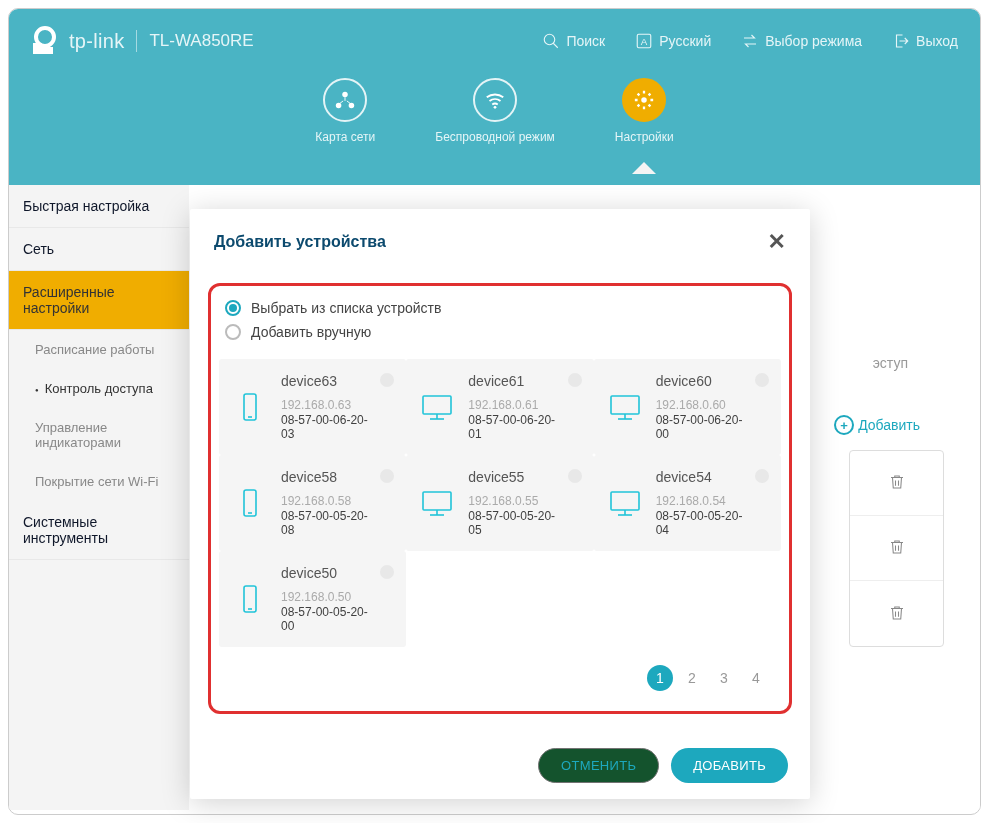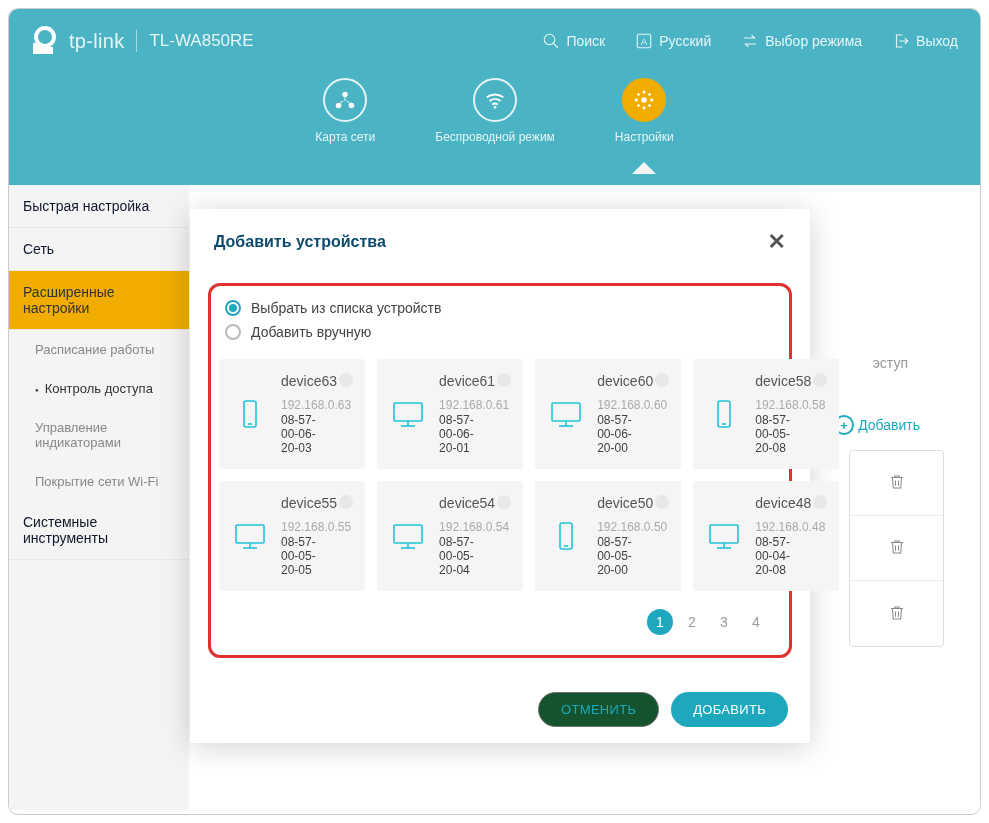--- a/index.html
+++ b/index.html
@@ -43,21 +43,21 @@
 .modal { position: absolute; left: 190px; top: 209px; width: 620px; background: #fff; box-shadow: 0 4px 30px rgba(0,0,0,0.18); border-radius: 2px; z-index: 10; }
 .modal-head { padding: 20px 24px; display: flex; justify-content: space-between; align-items: center; }
 .modal-title { font-size: 16px; color: #0c4a6e; font-weight: bold; }
 .close-x { font-size: 22px; color: #555; cursor: pointer; font-weight: bold; }
 .modal-body { padding: 8px 18px 18px; }
 .highlight-box { border: 3px solid #e03030; border-radius: 12px; padding: 10px 8px 20px; }
 .radio-row { display: flex; align-items: center; gap: 10px; padding: 4px 6px; font-size: 14px; color: #444; cursor: pointer; }
 .radio { width: 16px; height: 16px; border: 2px solid #1da8be; border-radius: 50%; display: inline-flex; align-items: center; justify-content: center; }
 .radio.checked::after { content: ""; width: 8px; height: 8px; background: #1da8be; border-radius: 50%; }
 .radio.unchecked { border-color: #bbb; }
-.device-grid { display: grid; grid-template-columns: 1fr 1fr 1fr 1fr; gap: 12px; margin-top: 15px; }
+.device-grid { display: grid; grid-template-columns: 1fr 1fr 1fr; margin-top: 15px; }
 .device-card { background: #f5f5f5; border-radius: 3px; padding: 14px 14px; display: flex; align-items: center; gap: 14px; position: relative; cursor: pointer; }
 .dev-icon { width: 34px; height: 30px; flex-shrink: 0; }
 .dev-icon svg { stroke: #21c4d9; fill: none; stroke-width: 1.6; }
 .dev-info { flex: 1; min-width: 0; }
 .dev-name { font-size: 14px; color: #555; margin-bottom: 6px; }
 .dev-ip { font-size: 12px; color: #aaa; display: inline-block; }
 .dev-mac { font-size: 12px; color: #404040; float: right; margin-right: 20px; }
 .dev-check { position: absolute; right: 12px; top: 14px; width: 14px; height: 14px; background: #e8e8e8; border-radius: 50%; }
 .pager { display: flex; justify-content: flex-end; gap: 6px; margin-top: 18px; padding-right: 12px; }
 .page-btn { width: 26px; height: 26px; border-radius: 50%; display: flex; align-items: center; justify-content: center; font-size: 14px; color: #999; cursor: pointer; }
@@ -273,32 +273,20 @@
             <div class="dev-icon"><svg viewBox="0 0 34 30">
                 <rect x="11" y="2" width="12" height="26" rx="2"></rect>
                 <line x1="15" y1="25" x2="19" y2="25"></line>
               </svg></div>
             <div class="dev-info">
               <div class="dev-name">device50</div>
               <div><span class="dev-ip">192.168.0.50</span><span class="dev-mac">08-57-00-05-20-00</span></div>
             </div>
             <span class="dev-check"></span>
           </div>
-          <div class="device-card">
-            <div class="dev-icon"><svg viewBox="0 0 34 30">
-                <rect x="3" y="4" width="28" height="18" rx="1"></rect>
-                <line x1="10" y1="27" x2="24" y2="27"></line>
-                <line x1="17" y1="22" x2="17" y2="27"></line>
-              </svg></div>
-            <div class="dev-info">
-              <div class="dev-name">device48</div>
-              <div><span class="dev-ip">192.168.0.48</span><span class="dev-mac">08-57-00-04-20-08</span></div>
-            </div>
-            <span class="dev-check"></span>
-          </div>
         </div>
       <div class="pager">
         <span class="page-btn active">1</span>
         <span class="page-btn">2</span>
         <span class="page-btn">3</span>
         <span class="page-btn">4</span>
       </div>
     </div>
   </div>
   <div class="modal-foot">

